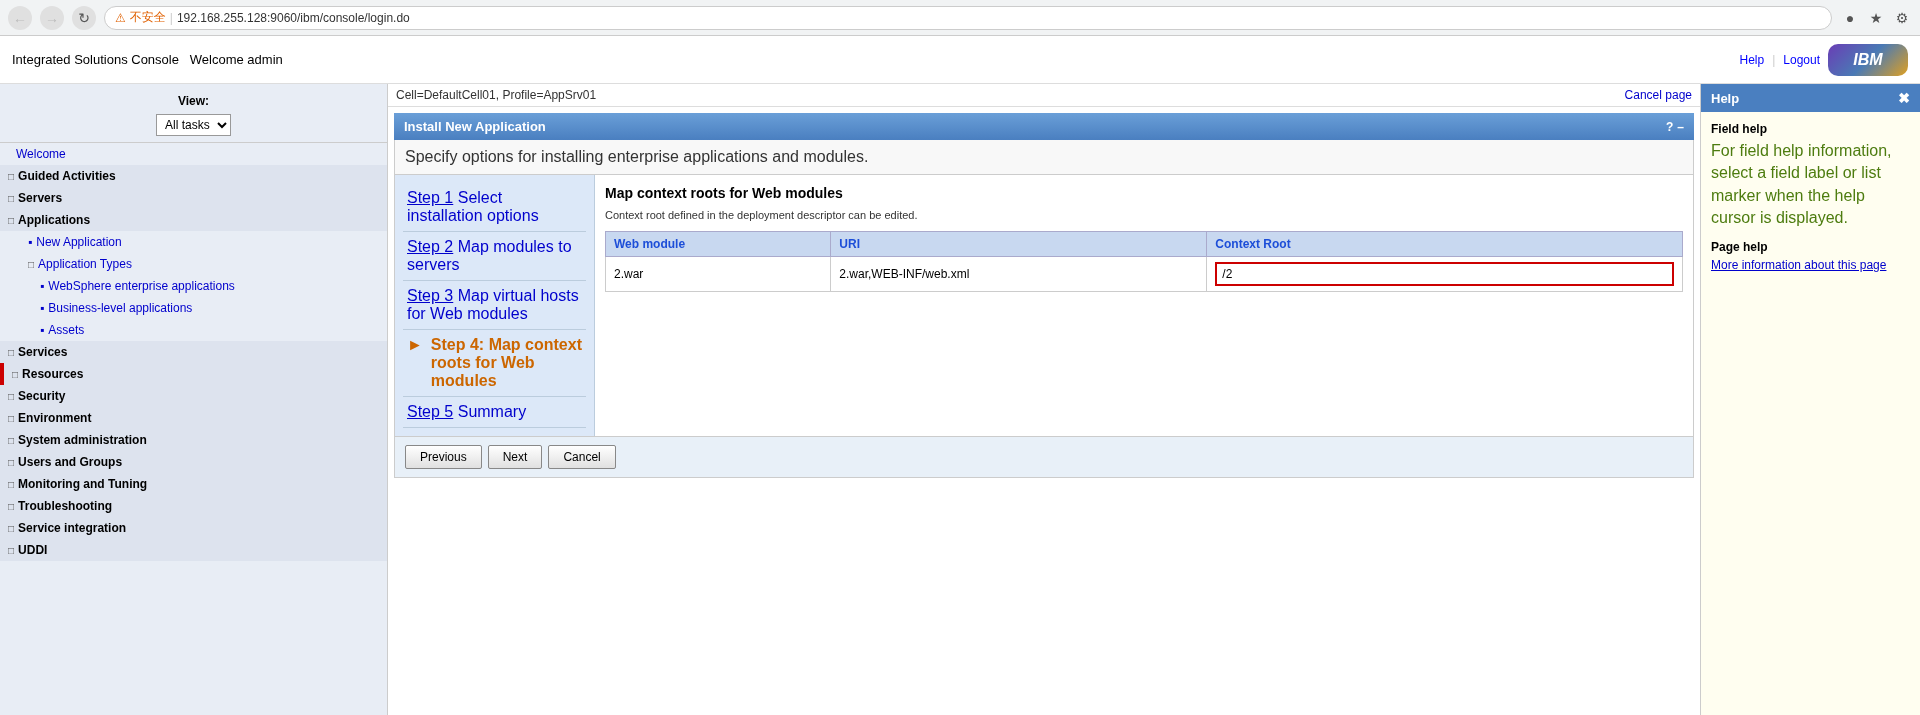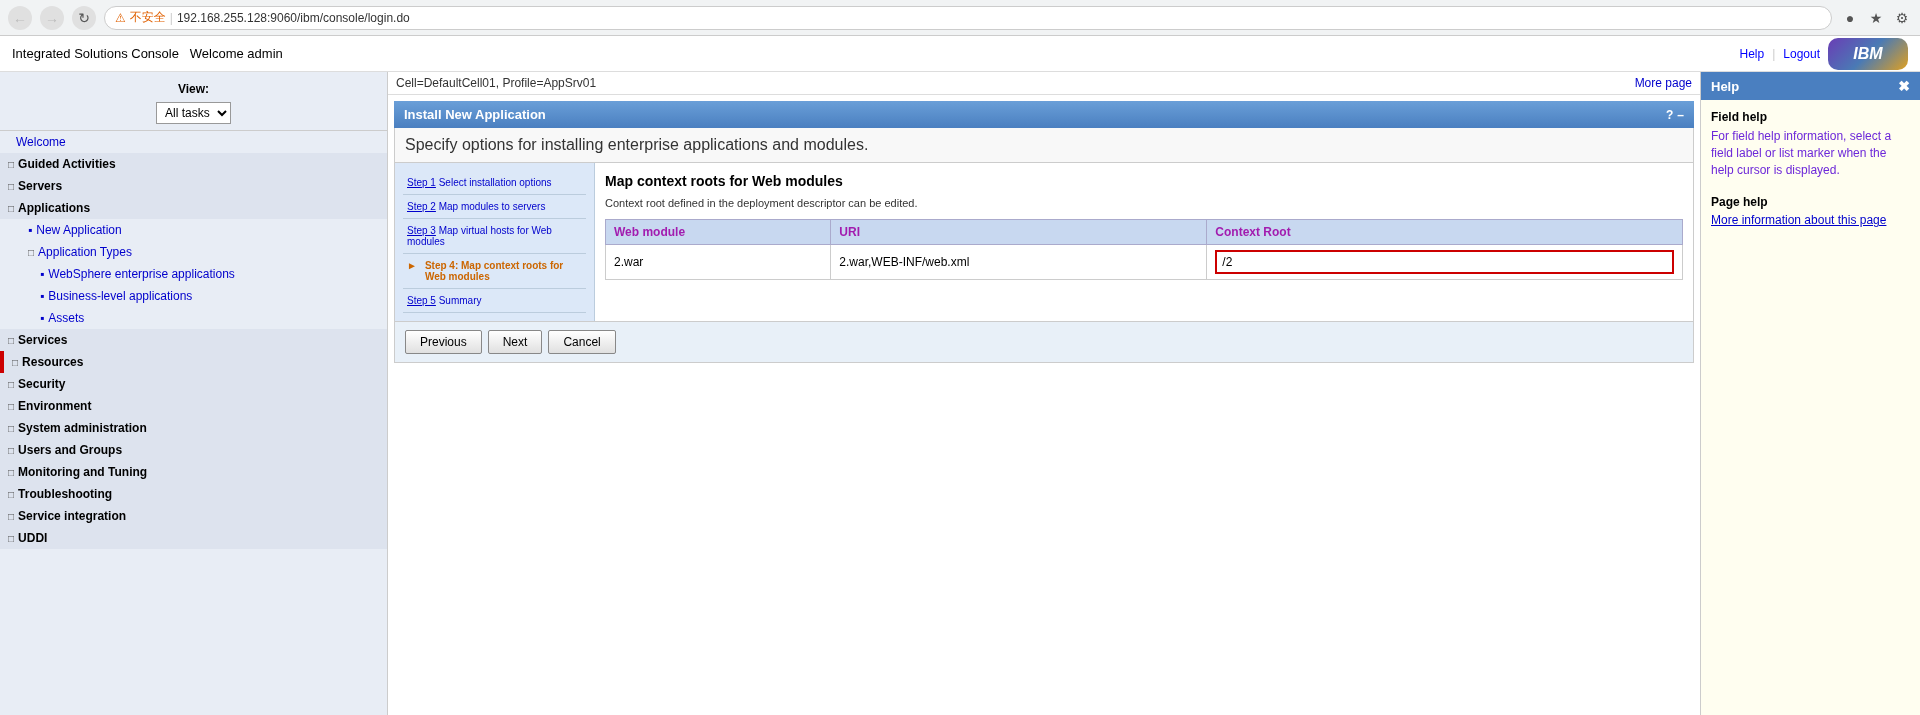--- a/index.html
+++ b/index.html
@@ -30,21 +30,21 @@
     .browser-icon { width: 20px; height: 20px; display: flex; align-items: center; justify-content: center; color: #555; font-size: 14px; }
 
     
     .top-bar {
       background: #fff;
       border-bottom: 1px solid #ddd;
       padding: 4px 12px;
       display: flex;
       align-items: center;
       justify-content: space-between;
-      height: 36px;
+      height: 48px;
     }
     .top-bar-left { font-size: 13px; font-weight: bold; color: #000; }
     .top-bar-left span { font-weight: normal; }
     .top-bar-right { display: flex; align-items: center; gap: 8px; font-size: 12px; }
     .top-bar-right a { color: #00f; text-decoration: none; }
     .divider { color: #ccc; }
     .ibm-logo {
       background: linear-gradient(135deg, #6a3db5 0%, #4a7ab5 50%, #e0a020 100%);
       width: 80px; height: 32px; display: flex; align-items: center; justify-content: center;
       color: #fff; font-weight: bold; font-size: 16px; font-style: italic; border-radius: 10px;
@@ -151,21 +151,21 @@
     
     .steps-panel {
       width: 200px;
       min-width: 200px;
       background: #dce8f8;
       border-right: 1px solid #bcd;
       padding: 8px;
     }
     .step-item {
       padding: 6px 4px;
-      font-size: 10px;
+      font-size: 16px;
       color: #00c;
       cursor: pointer;
       border-bottom: 1px solid #bcd;
     }
     .step-item a { color: #00c; text-decoration: underline; }
     .step-item.active {
       color: #cc6600;
       font-weight: bold;
       display: flex;
       align-items: flex-start;
@@ -196,21 +196,21 @@
       width: 100%;
       border-collapse: collapse;
       font-size: 12px;
     }
     .data-table th {
       background: #c8d8f0;
       border: 1px solid #aac;
       padding: 5px 8px;
       text-align: left;
       font-weight: bold;
-      color: #a21caf;
+      color: #1d4ed8;
     }
     .data-table td {
       border: 1px solid #ccc;
       padding: 5px 8px;
       background: #fff;
     }
     .context-root-input {
       border: 2px solid #cc0000;
       padding: 3px 5px;
       font-size: 12px;
@@ -251,21 +251,21 @@
       font-weight: bold;
       font-size: 13px;
       padding: 6px 10px;
       display: flex;
       align-items: center;
       justify-content: space-between;
     }
     .help-close { color: #fff; cursor: pointer; font-size: 14px; }
     .help-body { padding: 10px; font-size: 12px; }
     .help-section-title { font-weight: bold; font-size: 12px; margin-bottom: 4px; color: #000; }
-    .help-text { color: #6d28d9; font-size: 12px; line-height: 1.4; margin-bottom: 17px; }
+    .help-text { color: #4d7c0f; font-size: 16px; line-height: 1.4; margin-bottom: 10px; }
     .help-link { color: #00c; text-decoration: underline; cursor: pointer; font-size: 12px; }
   </style>
 </head>
 <body>
 
 <div class="browser-chrome">
   <button class="browser-nav-btn disabled">←</button>
   <button class="browser-nav-btn disabled">→</button>
   <button class="browser-nav-btn">↻</button>
   <div class="browser-address-bar">
@@ -377,21 +377,21 @@
     </div>
     <div class="sidebar-item section">
       <span class="expand-icon">□</span>
       <span>UDDI</span>
     </div>
   </div>
 
   <div class="content-area">
     <div class="breadcrumb-bar">
       <span>Cell=DefaultCell01, Profile=AppSrv01</span>
-      <a class="close-page-link" href="#">More page</a>
+      <a class="close-page-link" href="#">Cancel page</a>
     </div>
 
     <div class="install-panel">
       <div class="install-panel-header">
         <span>Install New Application</span>
         <div class="install-panel-header-icons">
           <span class="header-icon">?</span>
           <span class="header-icon">–</span>
         </div>
       </div>

